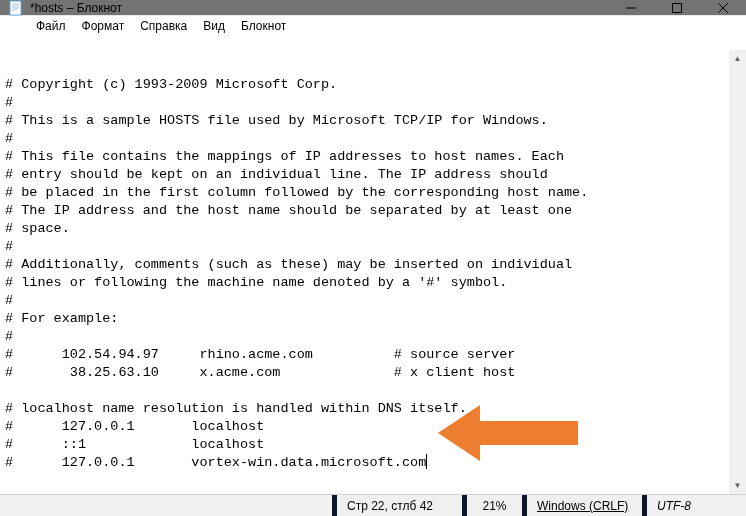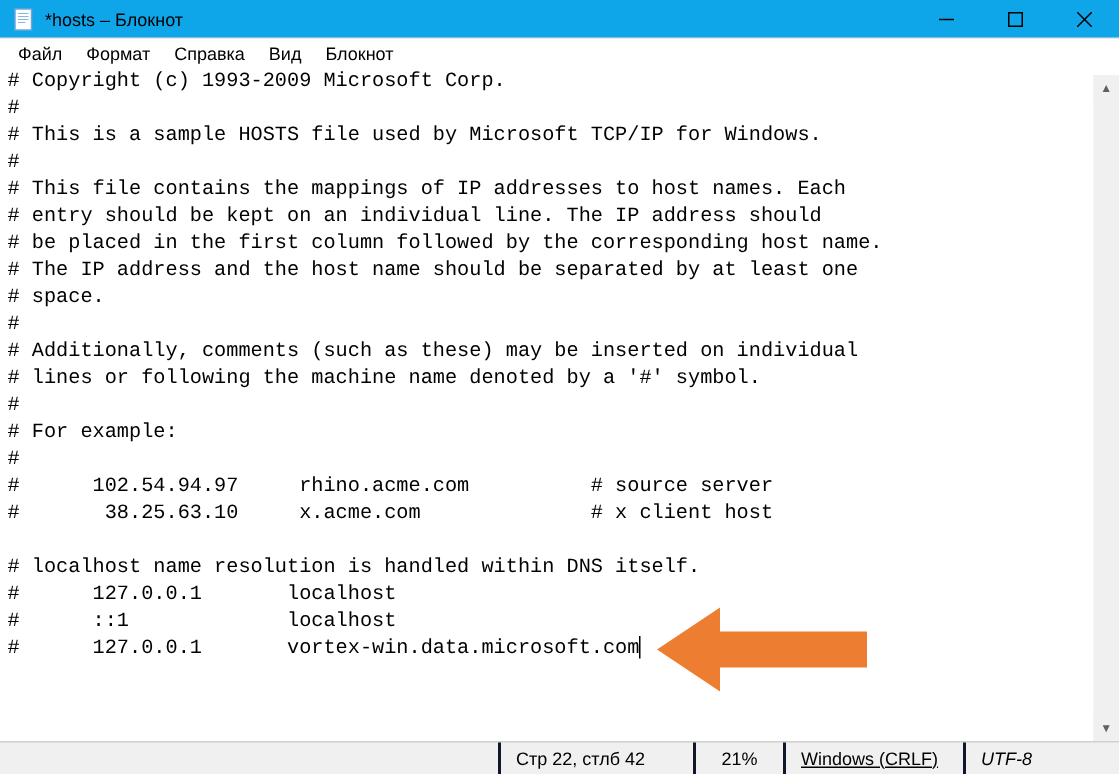--- a/index.html
+++ b/index.html
@@ -9,24 +9,24 @@
     }
     body {
       font-family: "Segoe UI", Tahoma, sans-serif;
       background: #fff;
       width: 746px;
       height: 516px;
       overflow: hidden;
       position: relative;
     }
     .titlebar {
-      height: 26px;
-      display: flex;
-      align-items: center;
-      background: #0ea5e9;
+      height: 16px;
+      display: flex;
+      align-items: center;
+      background: #737373;
       border-bottom: 1px solid #e8e8e8;
     }
     .titlebar-icon {
       width: 16px;
       height: 16px;
       margin-left: 8px;
       margin-right: 6px;
     }
     .titlebar-title {
       font-size: 12px;
@@ -44,35 +44,37 @@
       justify-content: center;
       font-size: 14px;
       color: #000;
     }
     .menubar {
       height: 20px;
       display: flex;
       align-items: center;
       padding-left: 4px;
       font-size: 12px;
+      margin-left: 24px;
     }
     .menu-item {
       padding: 2px 8px;
       color: #000;
     }
     .content {
       font-family: Consolas, "Courier New", monospace;
       font-size: 13.5px;
       line-height: 18px;
       white-space: pre;
       padding: 0px 5px;
       color: #000;
       height: 434px;
       overflow: hidden;
       position: relative;
+      margin-top: 40px;
     }
     .text-cursor {
       display: inline-block;
       width: 1px;
       height: 15px;
       background: #000;
       vertical-align: text-bottom;
       margin-bottom: 1px;
     }
     .statusbar {
@@ -82,21 +84,21 @@
       right: 0;
       height: 22px;
       background: #f0f0f0;
       border-top: 1px solid #d0d0d0;
       display: flex;
       align-items: center;
       font-size: 12px;
       color: #000;
     }
     .status-cell {
-      border-left: 2px solid #0f172a;
+      border-left: 5px solid #0f172a;
       padding: 0 10px;
       height: 100%;
       display: flex;
       align-items: center;
       text-align: right;
     }
     .status-spacer {
       flex: 1;
     }
     .status-pos {

